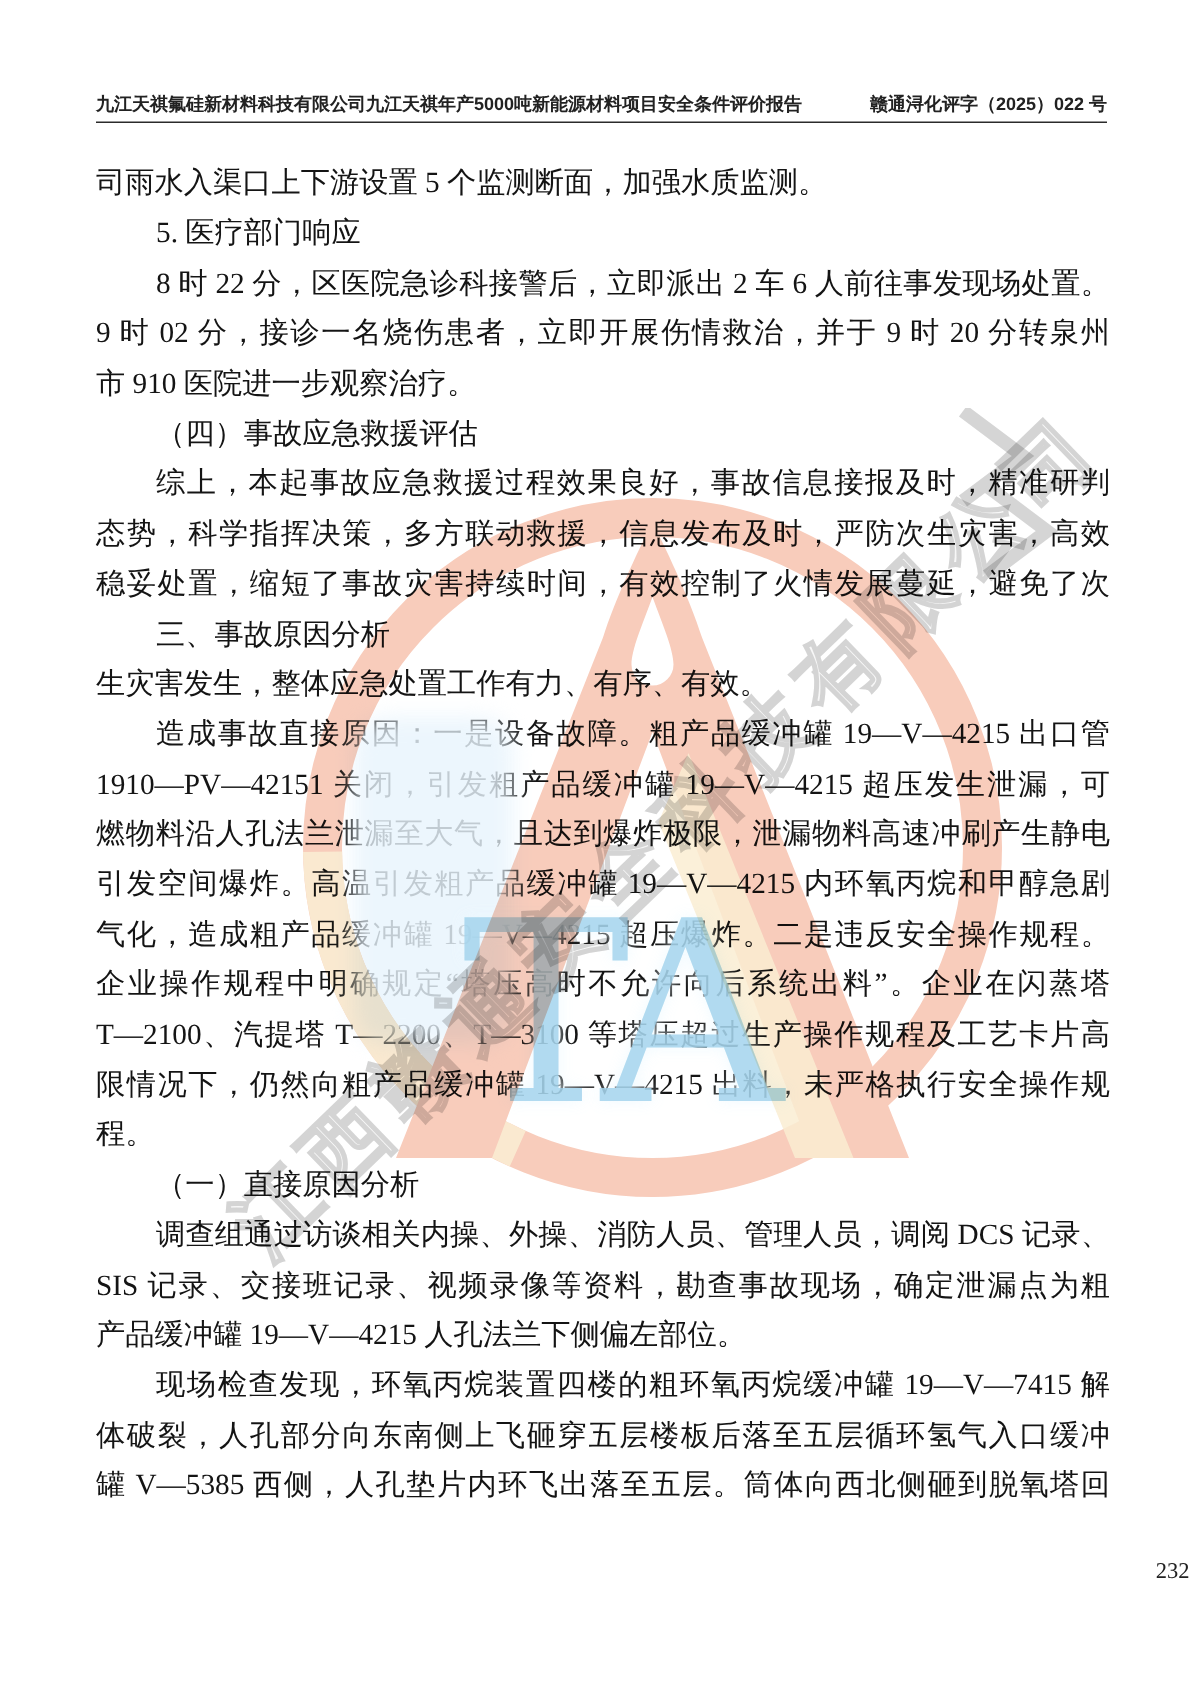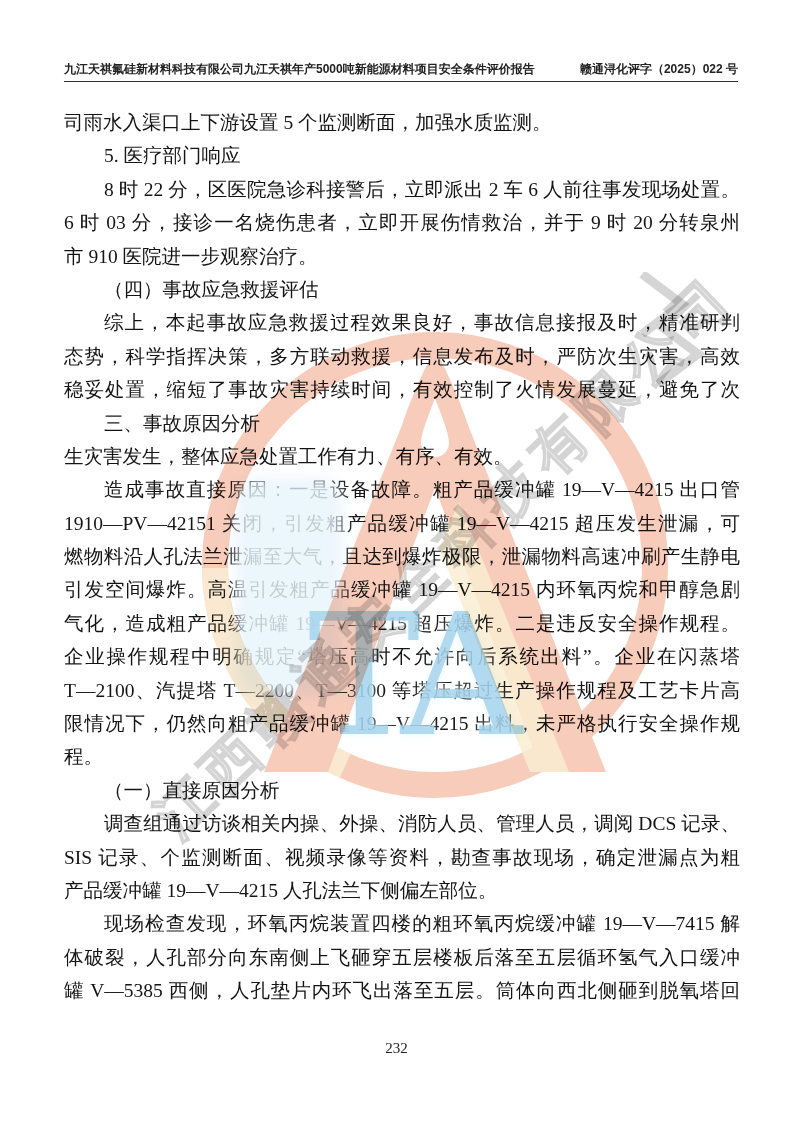--- a/index.html
+++ b/index.html
@@ -32,21 +32,21 @@
   .body-text .line.just{
     white-space:normal;
     text-align:justify;
     text-align-last:justify;
   }
   .body-text .line.ind{padding-left:40px;}
   .body-text .line.ind.just{padding-left:0;text-indent:40px;}
   
   .page-number{
     position:absolute;left:0;right:0;top:1040px;
-    text-align:center;font-size:15px;color:#222;
+    text-align:right;font-size:15px;color:#222;
   }
   
   .wm{position:absolute;pointer-events:none;}
   .wm-wash{
     left:236px;top:478px;width:106px;height:218px;
     background:rgba(232,244,252,0.82);
     filter:blur(7px);
     border-radius:22px;
   }
   .wm-ta{
@@ -84,40 +84,40 @@
 
   <div class="header">
     <span>九江天祺氟硅新材料科技有限公司九江天祺年产5000吨新能源材料项目安全条件评价报告</span>
     <span>赣通浔化评字（2025）022 号</span>
   </div>
 
   <div class="body-text">
       <div class="line">司雨水入渠口上下游设置 5 个监测断面，加强水质监测。</div>
       <div class="line ind">5. 医疗部门响应</div>
       <div class="line ind just">8 时 22 分，区医院急诊科接警后，立即派出 2 车 6 人前往事发现场处置。</div>
-      <div class="line just">6 时 03 分，接诊一名烧伤患者，立即开展伤情救治，并于 9 时 20 分转泉州</div>
+      <div class="line just">9 时 02 分，接诊一名烧伤患者，立即开展伤情救治，并于 9 时 20 分转泉州</div>
       <div class="line">市 910 医院进一步观察治疗。</div>
       <div class="line ind">（四）事故应急救援评估</div>
       <div class="line ind just">综上，本起事故应急救援过程效果良好，事故信息接报及时，精准研判</div>
       <div class="line just">态势，科学指挥决策，多方联动救援，信息发布及时，严防次生灾害，高效</div>
       <div class="line just">稳妥处置，缩短了事故灾害持续时间，有效控制了火情发展蔓延，避免了次</div>
       <div class="line ind">三、事故原因分析</div>
       <div class="line">生灾害发生，整体应急处置工作有力、有序、有效。</div>
       <div class="line ind just">造成事故直接原因：一是设备故障。粗产品缓冲罐 19—V—4215 出口管</div>
       <div class="line just">1910—PV—42151 关闭，引发粗产品缓冲罐 19—V—4215 超压发生泄漏，可</div>
       <div class="line just">燃物料沿人孔法兰泄漏至大气，且达到爆炸极限，泄漏物料高速冲刷产生静电</div>
       <div class="line just">引发空间爆炸。高温引发粗产品缓冲罐 19—V—4215 内环氧丙烷和甲醇急剧</div>
       <div class="line just">气化，造成粗产品缓冲罐 19—V—4215 超压爆炸。二是违反安全操作规程。</div>
       <div class="line just">企业操作规程中明确规定“塔压高时不允许向后系统出料”。企业在闪蒸塔</div>
       <div class="line just">T—2100、汽提塔 T—2200、T—3100 等塔压超过生产操作规程及工艺卡片高</div>
       <div class="line just">限情况下，仍然向粗产品缓冲罐 19—V—4215 出料，未严格执行安全操作规</div>
       <div class="line">程。</div>
       <div class="line ind">（一）直接原因分析</div>
       <div class="line ind just">调查组通过访谈相关内操、外操、消防人员、管理人员，调阅 DCS 记录、</div>
-      <div class="line just">SIS 记录、个监测断面、视频录像等资料，勘查事故现场，确定泄漏点为粗</div>
+      <div class="line just">SIS 记录、交接班记录、视频录像等资料，勘查事故现场，确定泄漏点为粗</div>
       <div class="line">产品缓冲罐 19—V—4215 人孔法兰下侧偏左部位。</div>
       <div class="line ind just">现场检查发现，环氧丙烷装置四楼的粗环氧丙烷缓冲罐 19—V—7415 解</div>
       <div class="line just">体破裂，人孔部分向东南侧上飞砸穿五层楼板后落至五层循环氢气入口缓冲</div>
       <div class="line just">罐 V—5385 西侧，人孔垫片内环飞出落至五层。筒体向西北侧砸到脱氧塔回</div>
     </div>
 
   <div class="page-number">232</div>
 
   <div class="wm wm-wash"></div>
 

